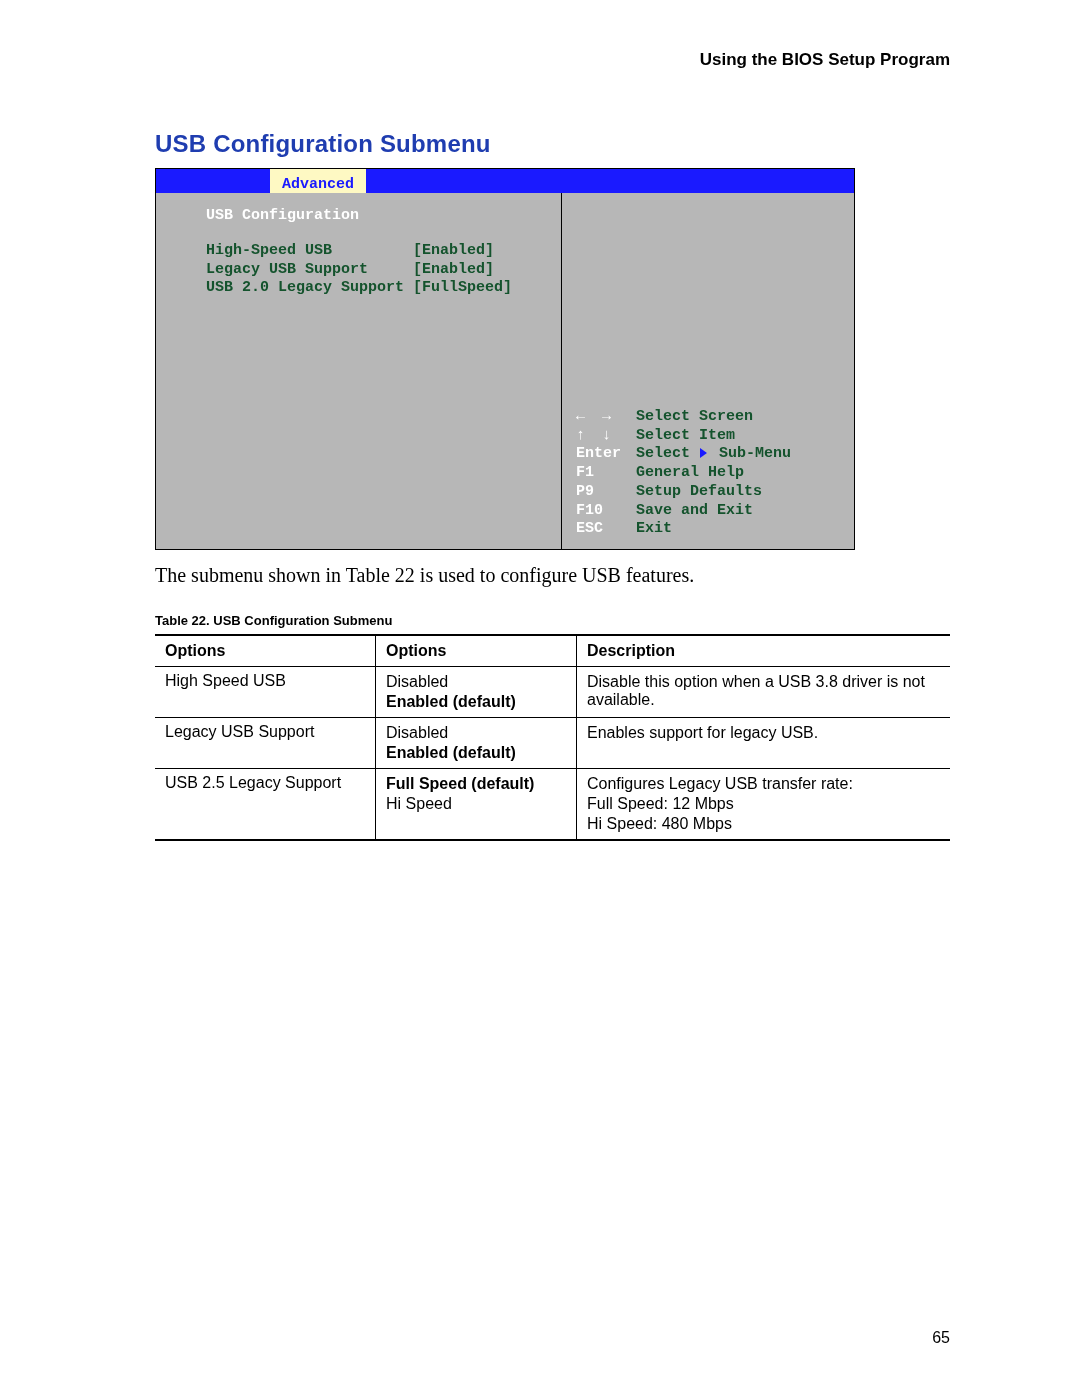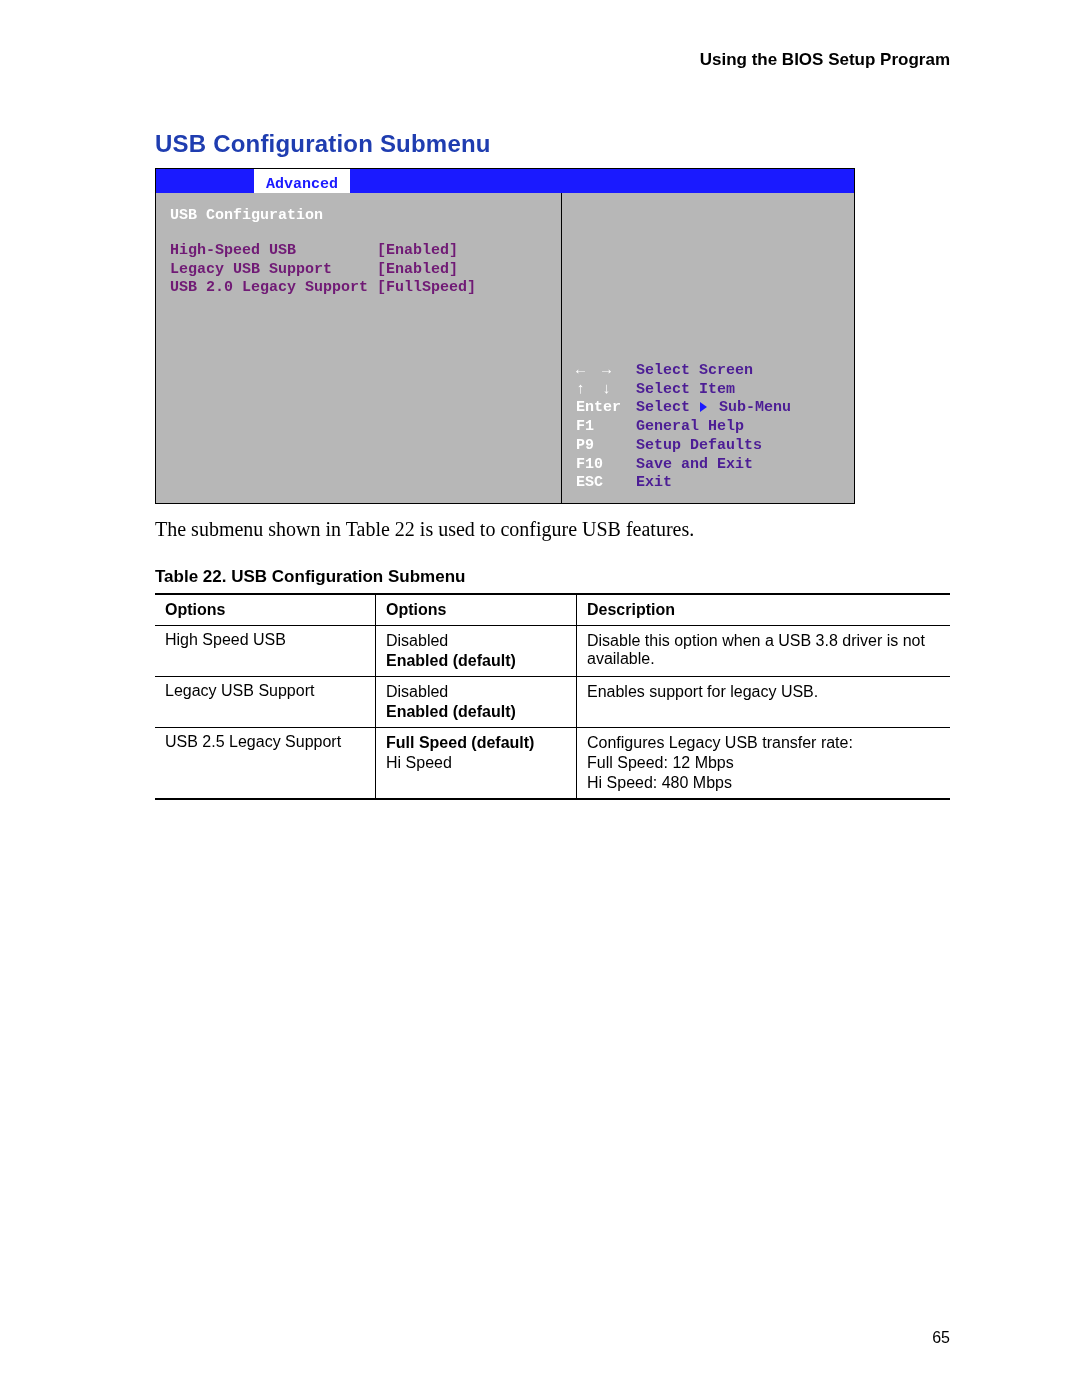--- a/index.html
+++ b/index.html
@@ -45,69 +45,71 @@
     flex-direction: column;
   }
   .bios-menubar {
     background: #1a1aff;
     height: 24px;
     display: flex;
     align-items: stretch;
   }
   .bios-menubar .pad { width: 98px; }
   .bios-menubar .active-tab {
-    background: #ffffff;
+    background: #fef9c3;
     color: #1a1aff;
     padding: 7px 12px 2px 12px;
+    margin-left: 16px;
   }
   .bios-body {
     display: flex;
-    height: 310px;
+    height: 356px;
+    padding-left: 36px;
   }
   .bios-left {
     flex: 1 1 auto;
     border-right: 1px solid #000;
     padding: 14px 10px 10px 14px;
   }
   .bios-right {
     width: 268px;
     padding: 14px 10px 10px 14px;
     display: flex;
     flex-direction: column;
   }
   .bios-right .spacer { flex: 1 1 auto; }
   .bios-subtitle {
     color: #ffffff;
     margin-bottom: 16px;
   }
   .bios-row { white-space: pre; }
-  .bios-blue { color: #701a75; }
+  .bios-blue { color: #14532d; }
   .nav-row { display: flex; white-space: nowrap; }
   .nav-key { color: #ffffff; min-width: 60px; }
   .nav-arrows { letter-spacing: 4px; }
-  .nav-label { color: #4c1d95; }
+  .nav-label { color: #14532d; }
   .nav-tri {
     display: inline-block;
     width: 0; height: 0;
     border-top: 5px solid transparent;
     border-bottom: 5px solid transparent;
     border-left: 7px solid #1a1aff;
     margin: 0 3px 0 1px;
     vertical-align: -1px;
   }
 
   .caption-line {
     font-family: "Times New Roman", Times, serif;
     font-size: 20px;
     margin: 14px 0 26px 0;
   }
   .table-title {
     font-family: Arial, Helvetica, sans-serif;
     font-weight: bold;
-    font-size: 17px;
+    font-size: 13px;
     margin: 0 0 6px 0;
   }
 
   
   table.feat {
     width: 100%;
     border-collapse: collapse;
     font-family: Arial, Helvetica, sans-serif;
     font-size: 16px;
   }

